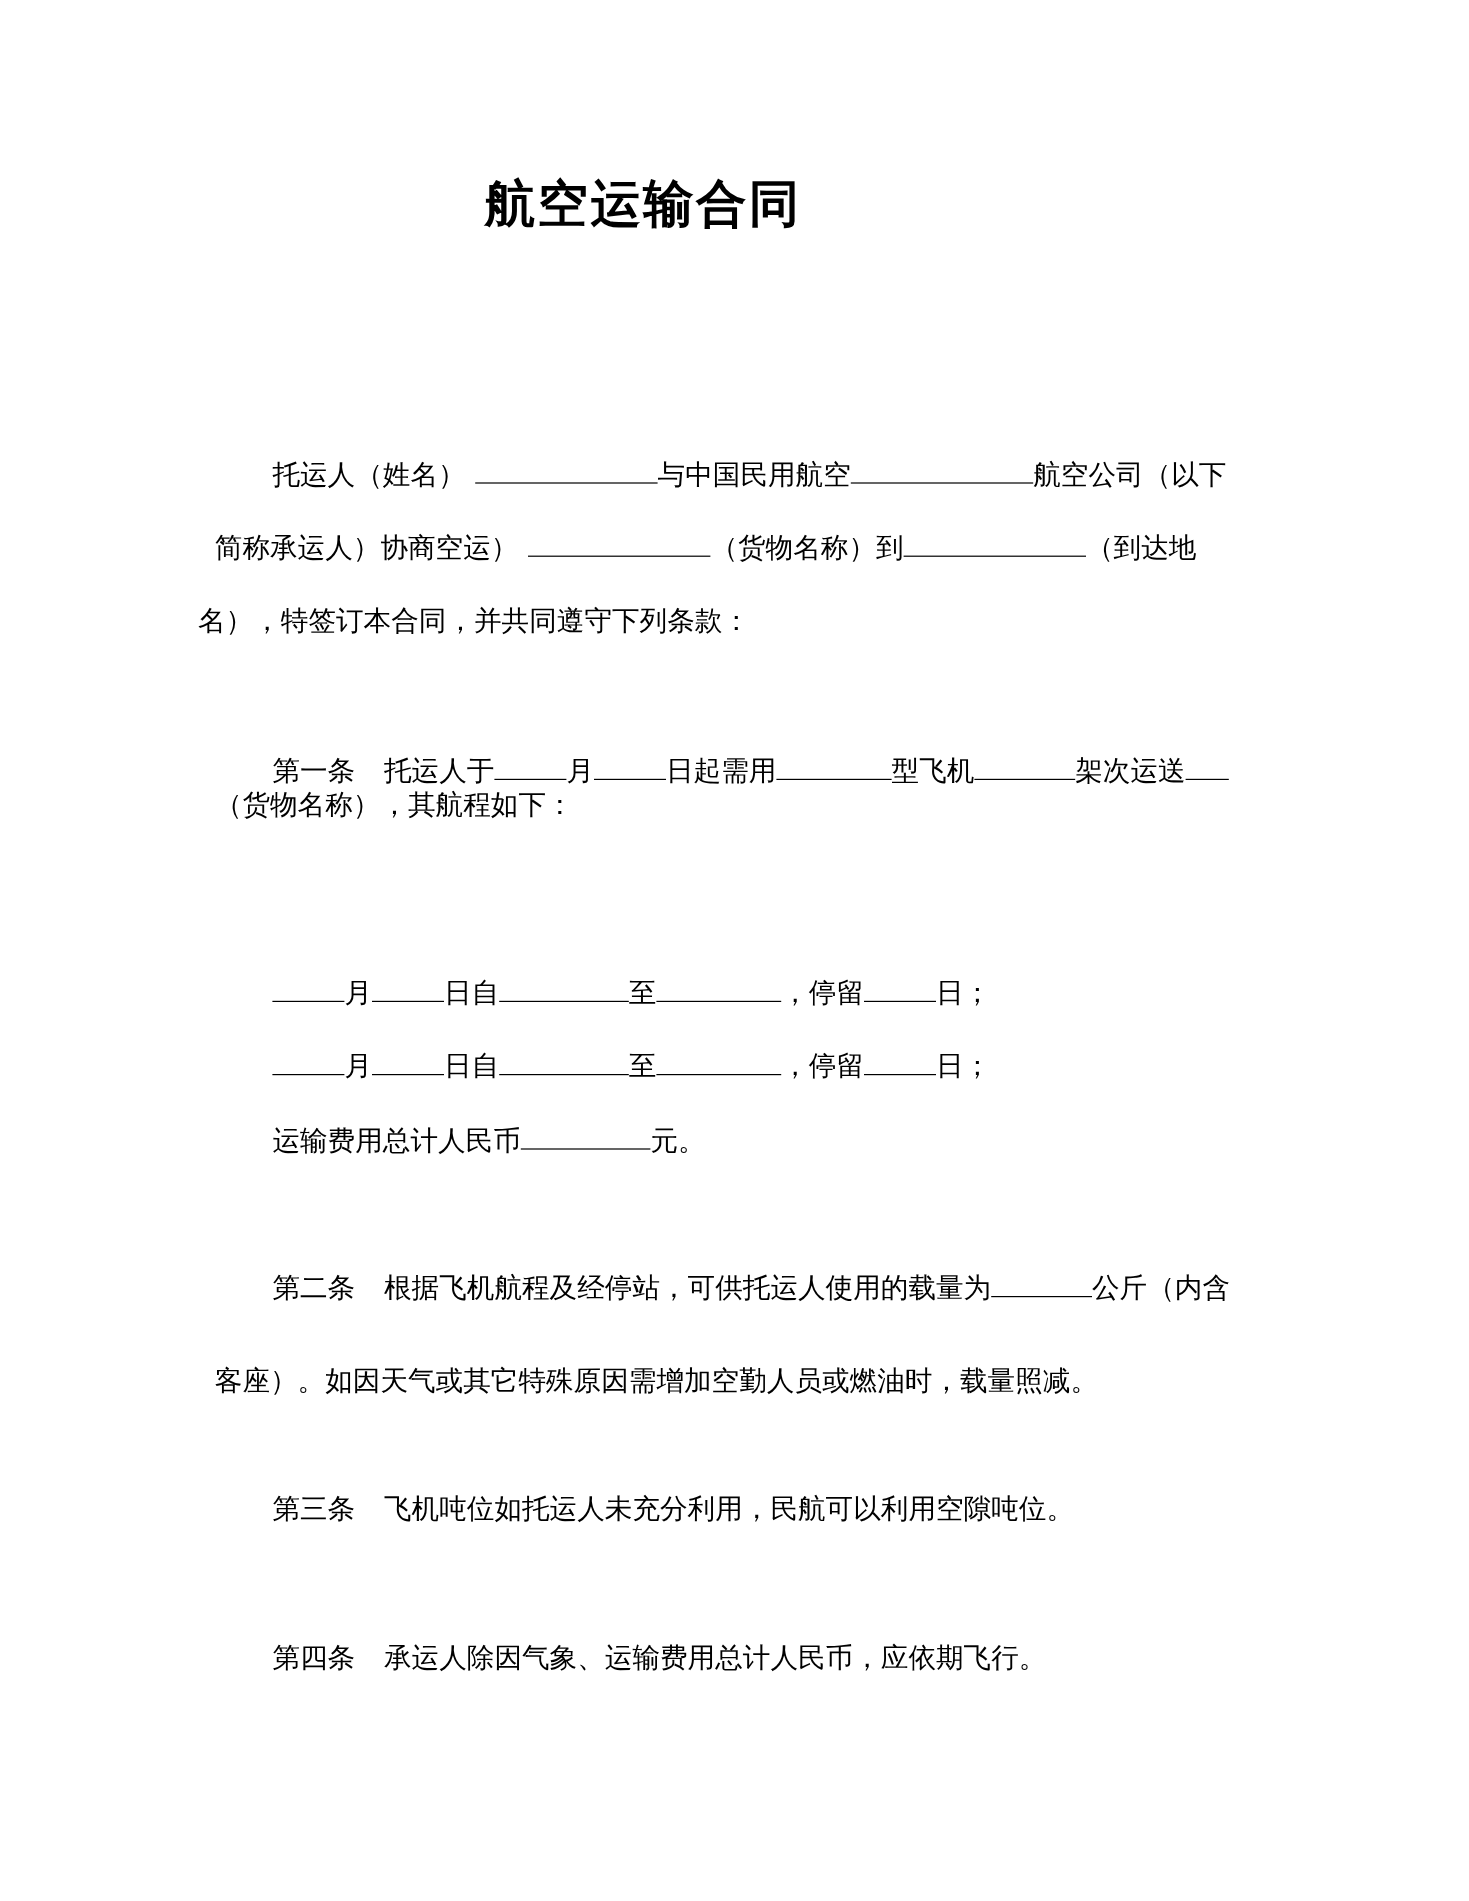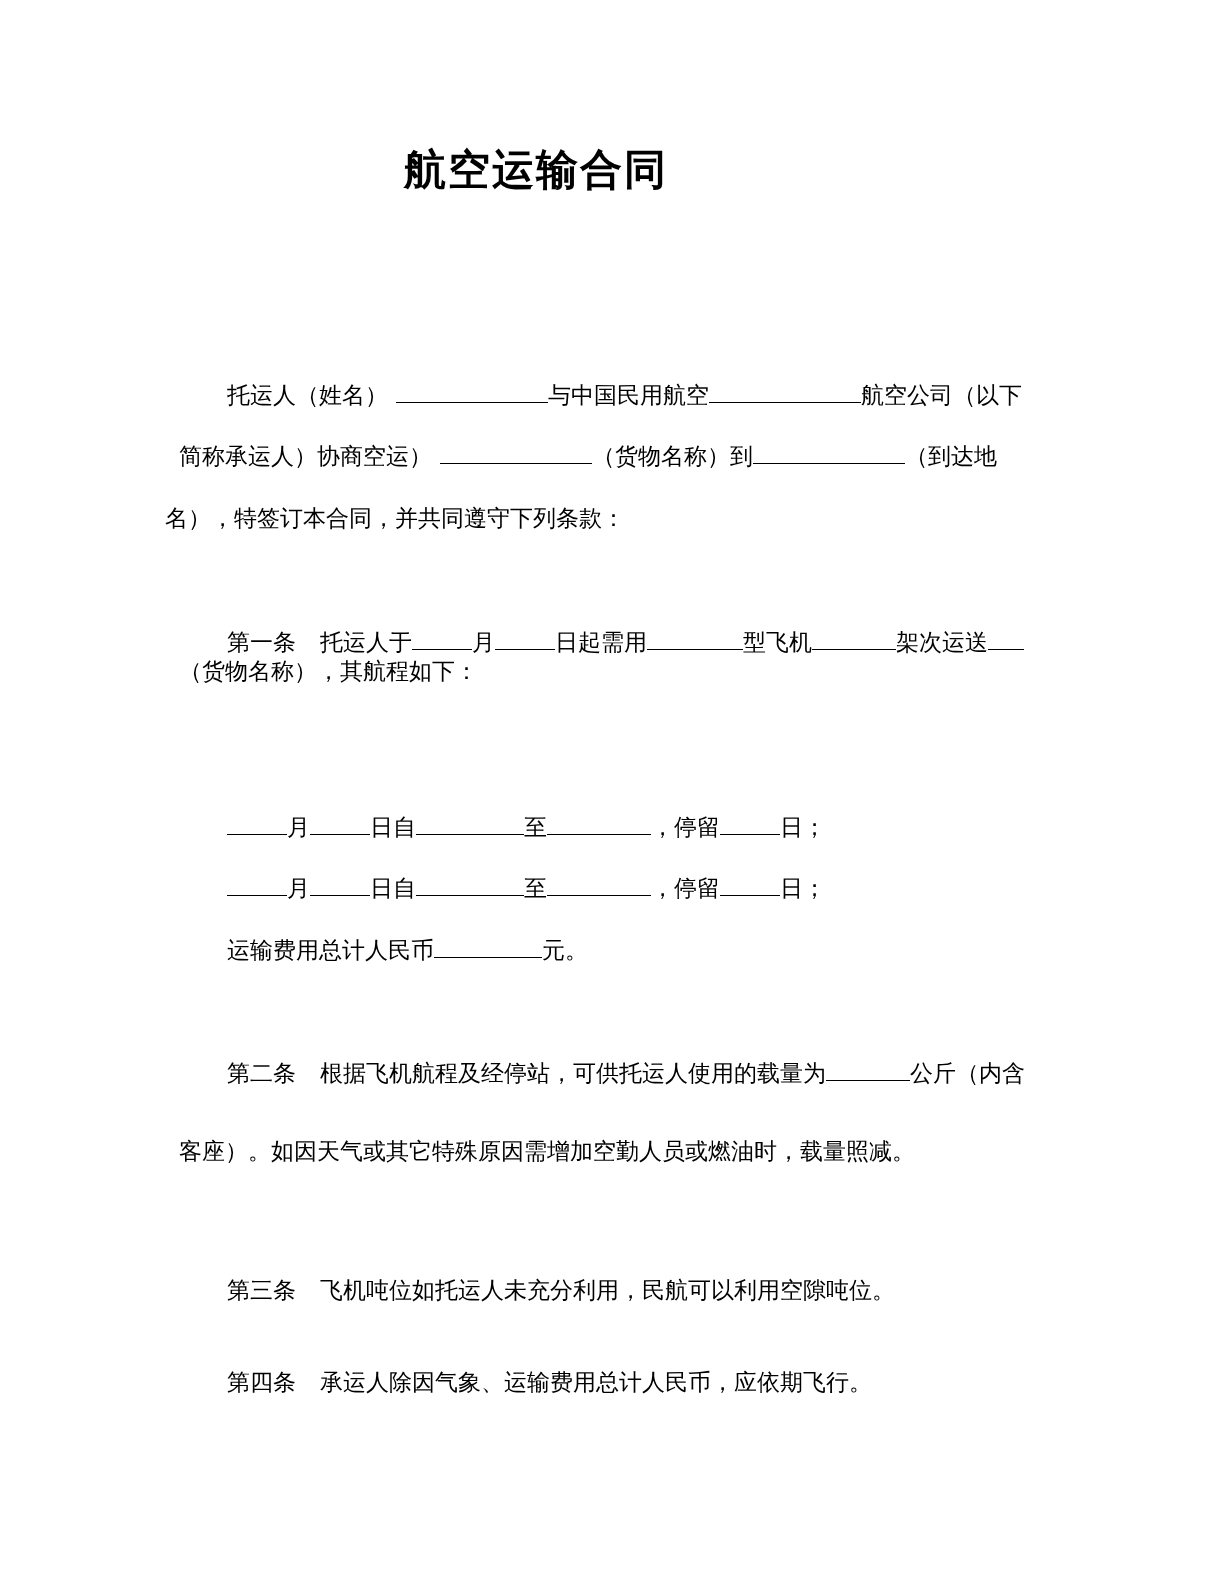--- a/index.html
+++ b/index.html
@@ -38,19 +38,19 @@
 </div>
 <div class="line" style="top:935px; left:227px;">
   <span>运输费用总计人民币</span><span class="blank" style="width:108px;"></span><span>元。</span>
 </div>
 
 <div class="line" style="top:1058px; left:227px;">
   <span>第二条</span><span class="gap"></span><span>根据飞机航程及经停站，可供托运人使用的载量为</span><span class="blank" style="width:84px;"></span><span>公斤（内含</span>
 </div>
 <div class="line" style="top:1120px; left:179px;margin-top:16px;">客座）。如因天气或其它特殊原因需增加空勤人员或燃油时，载量照减。</div>
 
-<div class="line" style="top:1243px; left:227px;margin-top:32px;">
+<div class="line" style="top:1243px; left:227px;">
   <span>第三条</span><span class="gap"></span><span>飞机吨位如托运人未充分利用，民航可以利用空隙吨位。</span>
 </div>
 
 <div class="line" style="top:1367px; left:227px;">
   <span>第四条</span><span class="gap"></span><span>承运人除因气象、运输费用总计人民币，应依期飞行。</span>
 </div>
 
 </body></html>

